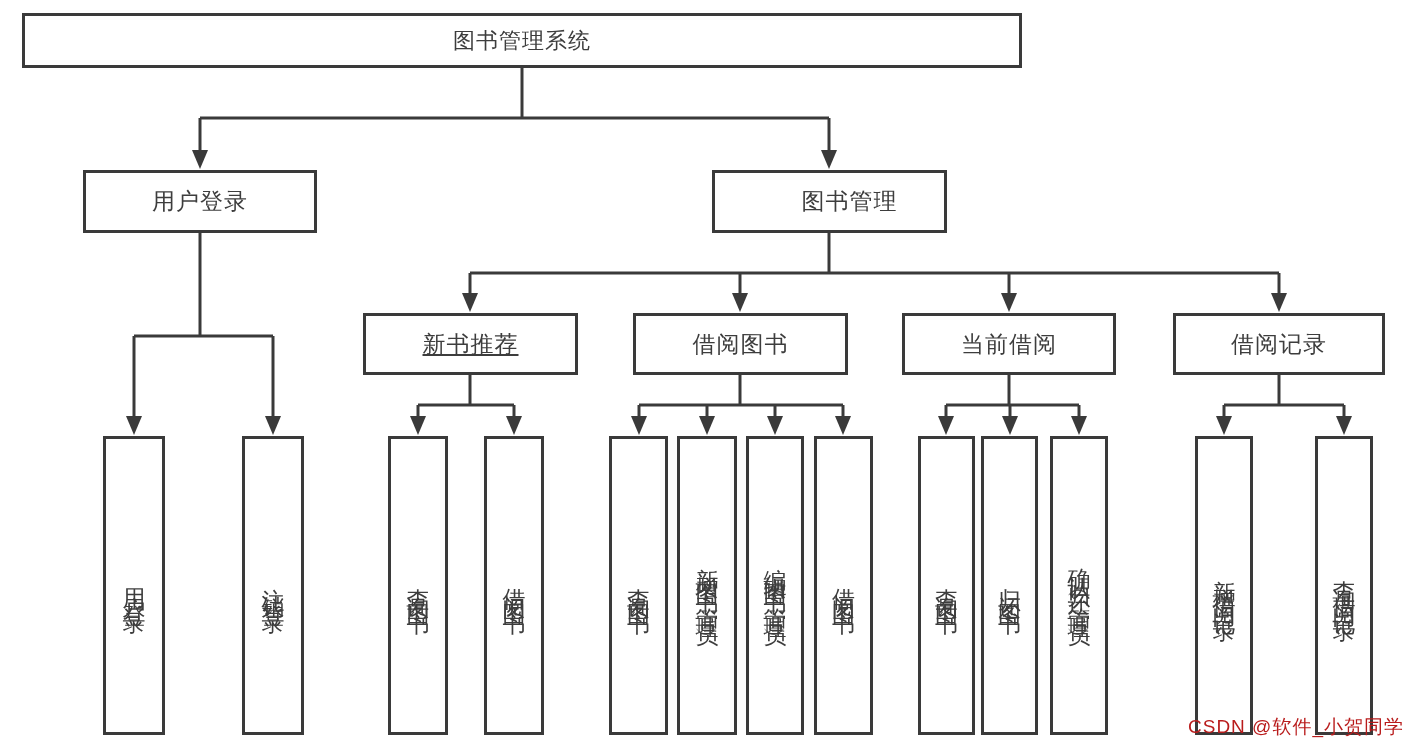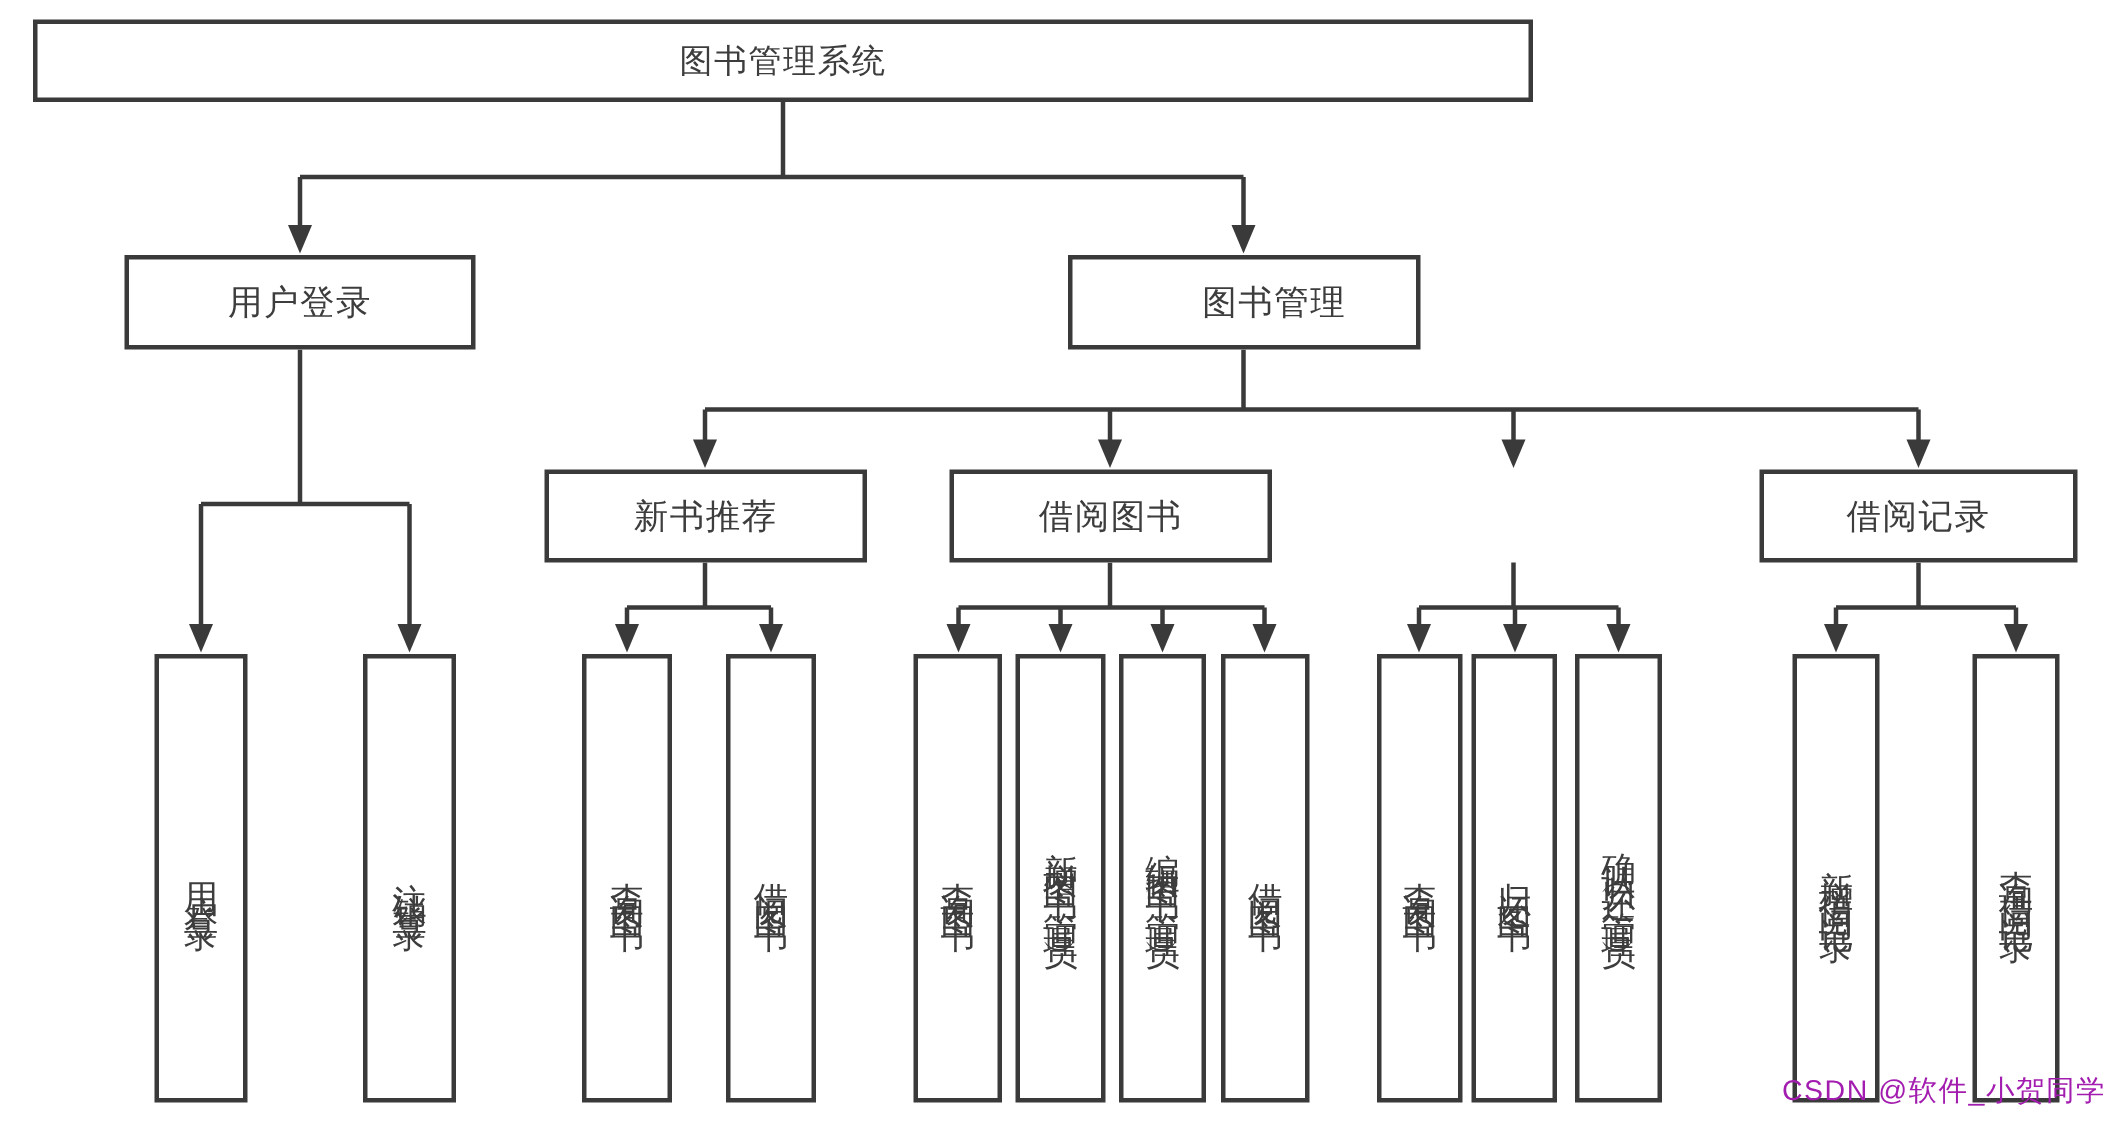--- a/index.html
+++ b/index.html
@@ -39,21 +39,21 @@
     text-orientation:mixed;
     letter-spacing:8px;
     line-height:1;
     white-space:nowrap;
   }
   .watermark{
     position:absolute;
     left:1188px;
     top:714px;
     z-index:5;
-    color:#a21caf;
+    color:#b91c1c;
     font-size:19px;
     letter-spacing:1px;
     white-space:nowrap;
   }
 </style>
 </head>
 <body>
 
 <div id="canvas">
 
@@ -116,25 +116,28 @@
     <span>图书管理系统</span>
   </div>
 
   <div class="node h-node" style="left:83px;top:170px;width:234px;height:63px;">
     <span>用户登录</span>
   </div>
   <div class="node h-node" style="left:712px;top:170px;width:235px;height:63px;padding-left:40px;">
     <span>图书管理</span>
   </div>
 
-  <div class="node h-node" style="left:363px;top:313px;width:215px;height:62px;">
+  <div class="node h-node" style="left:363px;top:313px;width:215px;height:62px;text-decoration:underline;">
     <span>新书推荐</span>
   </div>
   <div class="node h-node" style="left:633px;top:313px;width:215px;height:62px;">
     <span>借阅图书</span>
+  </div>
+  <div class="node h-node" style="left:902px;top:313px;width:214px;height:62px;">
+    <span>当前借阅</span>
   </div>
   <div class="node h-node" style="left:1173px;top:313px;width:212px;height:62px;">
     <span>借阅记录</span>
   </div>
 
   <div class="node leaf" style="left:103px;top:436px;width:62px;height:299px;">
     <span class="vtext">用户登录</span>
   </div>
   <div class="node leaf" style="left:242px;top:436px;width:62px;height:299px;">
     <span class="vtext">注销登录</span>

